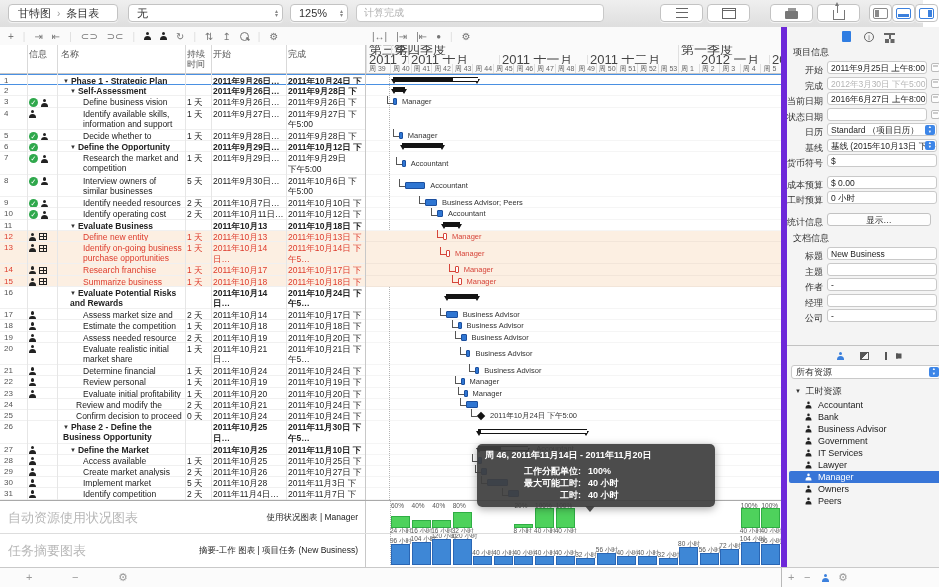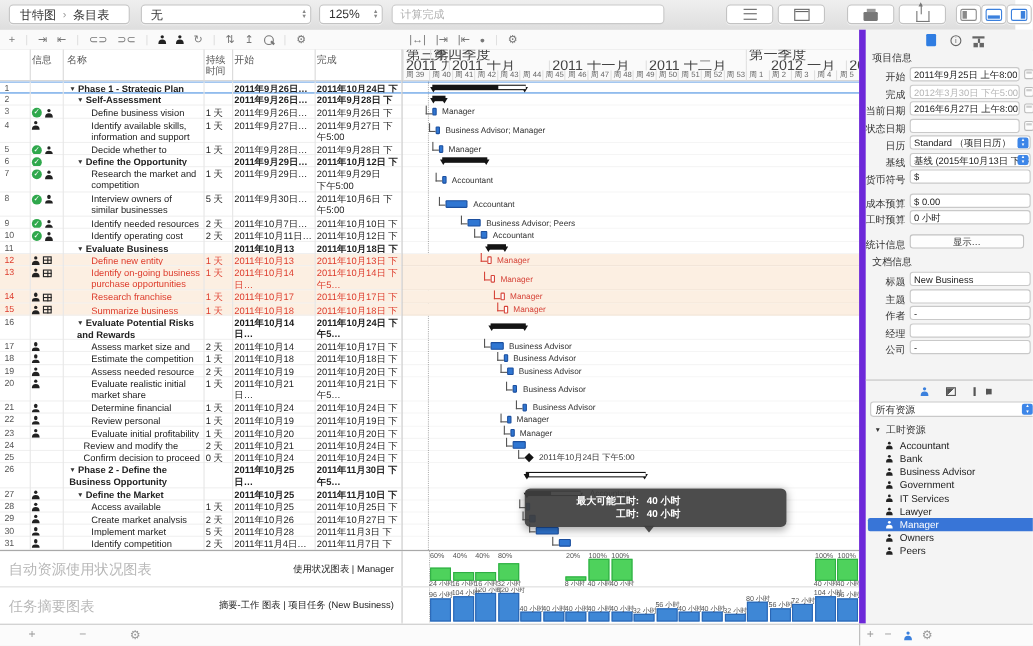--- a/index.html
+++ b/index.html
@@ -594,25 +594,20 @@
         <div class="gbar summary" style="left: 27.9px; width: 12px; top: 2.1px;">
           <i class="l"></i>
           <i class="r"></i>
         </div>
       </div>
       <div class="grow" style="top: 22.4px; height: 11.2px;">
         <div class="gbar task" style="left: 27.9px; width: 4px; top: 2.1px;"></div>
         <div class="hook" style="left: 21.9px; top: -0.9px;"></div>
         <div class="glabel" style="left: 36.9px; top: 2.1px;">Manager</div>
       </div>
-      <div class="grow" style="top: 33.6px; height: 22.4px;">
-        <div class="gbar task" style="left: 30.9px; width: 4px; top: 7.7px;"></div>
-        <div class="hook" style="left: 24.9px; top: 4.7px;"></div>
-        <div class="glabel" style="left: 39.9px; top: 7.7px;">Business Advisor; Manager</div>
-      </div>
       <div class="grow" style="top: 56px; height: 11.2px;">
         <div class="gbar task" style="left: 33.8px; width: 4px; top: 2.1px;"></div>
         <div class="hook" style="left: 27.8px; top: -0.9px;"></div>
         <div class="glabel" style="left: 42.8px; top: 2.1px;">Manager</div>
       </div>
       <div class="grow" style="top: 67.2px; height: 11.2px;">
         <div class="gbar summary" style="left: 36.7px; width: 41px; top: 2.1px;">
           <i class="l"></i>
           <i class="r"></i>
         </div>
@@ -823,20 +818,25 @@
         <div class="cbar bl" style="left: 354.28px; width: 19px; height: 15.84px; top: 15.16px;"></div>
         <div class="clabel" style="left: 353.28px; top: 8.16px;">72 小时</div>
         <div class="cbar bl" style="left: 374.86px; width: 19px; height: 22.88px; top: 8.12px;"></div>
         <div class="clabel" style="left: 373.86px; top: 1.12px;">104 小时</div>
         <div class="cbar bl" style="left: 395.44px; width: 19px; height: 21.12px; top: 9.88px;"></div>
         <div class="clabel" style="left: 394.44px; top: 2.88px;">96 小时</div>
       </div>
   </div>
 
   <div class="tooltip">
+    <div class="tt">周 46, 2011年11月14日 - 2011年11月20日</div>
+    <div class="ttrow">
+        <span class="l">工作分配单位:</span>
+        <span class="v">100%</span>
+      </div>
     <div class="ttrow">
         <span class="l">最大可能工时:</span>
         <span class="v">40 小时</span>
       </div>
     <div class="ttrow">
         <span class="l">工时:</span>
         <span class="v">40 小时</span>
       </div>
   </div>
 

